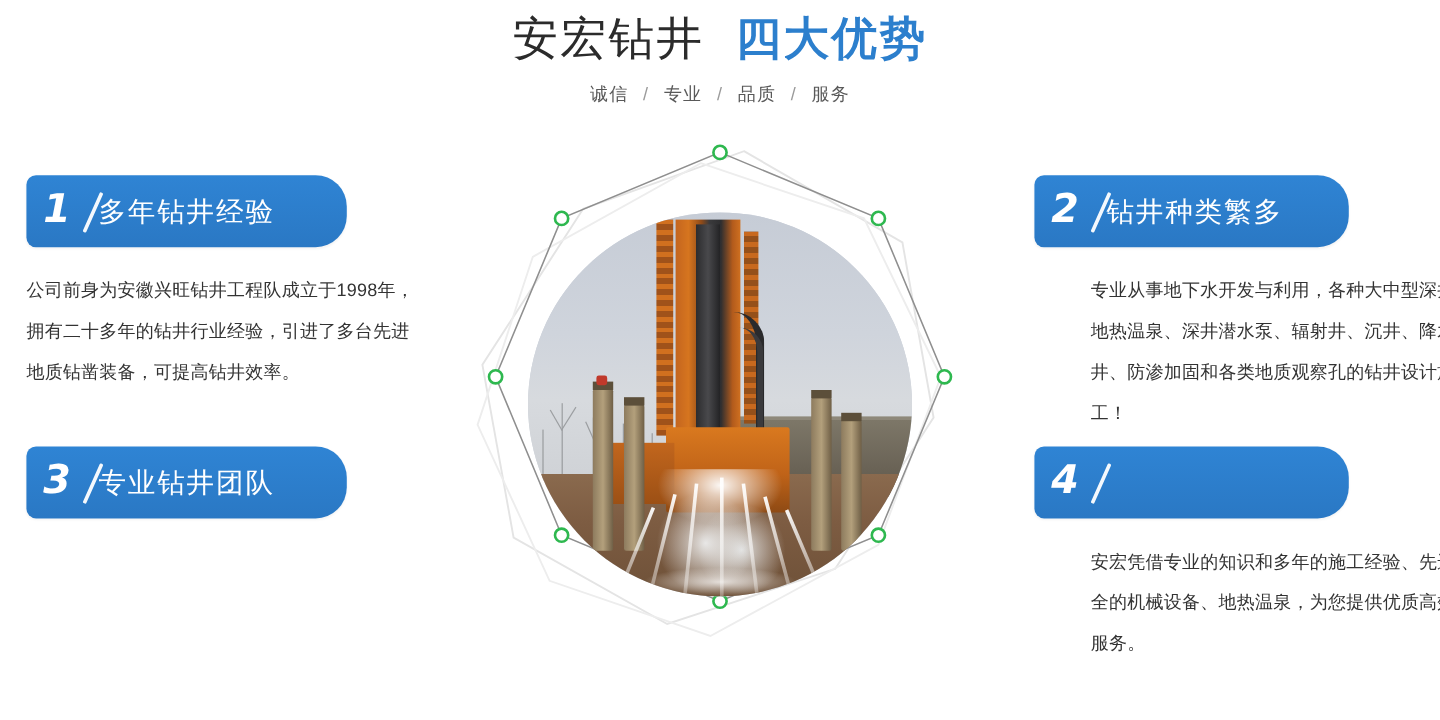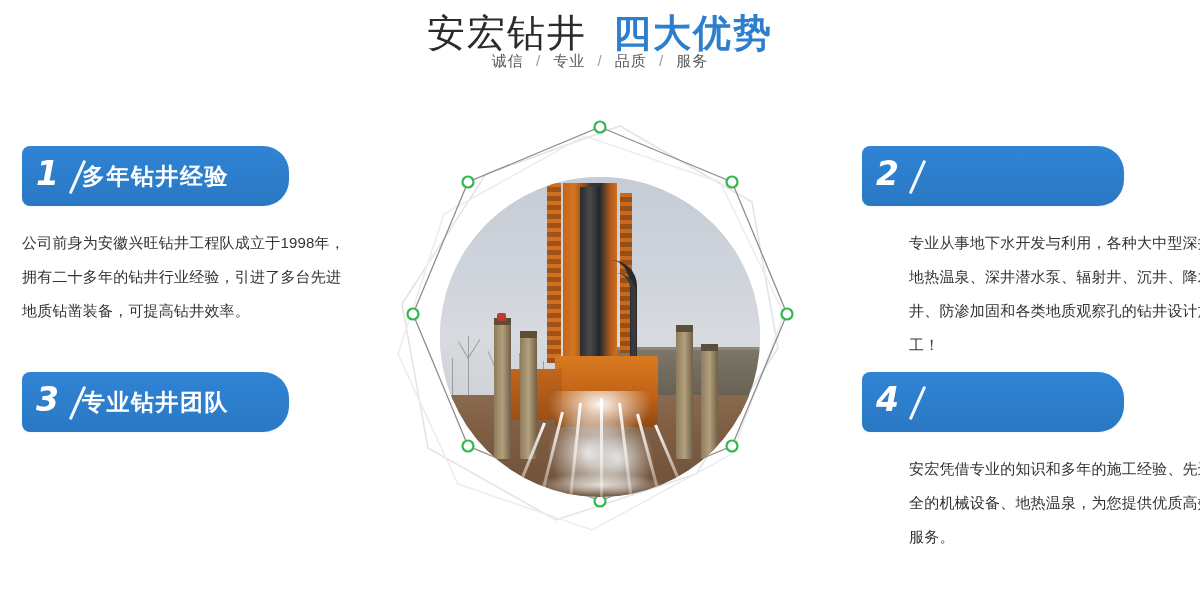--- a/index.html
+++ b/index.html
@@ -16,21 +16,21 @@
   .title-line { white-space: nowrap; line-height: 1; }
   .title-main {
     font-size: 38px; font-weight: 400; color: #2b2b2b;
     letter-spacing: 2px; vertical-align: middle;
   }
   .title-accent {
     font-size: 38px; font-weight: 700; color: #2c7fcd;
     letter-spacing: 2px; margin-left: 26px; vertical-align: middle;
   }
   .subtitle {
-    font-size: 15px; color: #595959; letter-spacing: 1px; text-align: center;
+    margin-top: 17px; font-size: 15px; color: #595959; letter-spacing: 1px; text-align: center;
   }
   .subtitle .sep { color: #9a9a9a; margin: 0 7px; }
 
   
   .card { position: absolute; width: 330px; }
   .card.left  { left: 22px; }
   .card.right { left: 862px; }
   .card-1 { top: 146px; }
   .card-3 { top: 372px; }
   .card-2 { top: 146px; }
@@ -63,21 +63,21 @@
   }
   .num .slash {
     position: absolute; right: -1px; top: 4px;
     width: 3px; height: 36px;
     background: #ffffff;
     transform: rotate(24deg);
     border-radius: 1px;
     opacity: .95;
   }
   .banner-title {
-    font-size: 23px; font-weight: 700; color: #ffffff;
+    font-size: 23px; font-weight: 400; color: #ffffff;
     letter-spacing: 1.5px; white-space: nowrap;
   }
 
   .body-text {
     margin-top: 20px;
     font-size: 15px;
     line-height: 34px;
     color: #333333;
     letter-spacing: .2px;
     width: 330px;
@@ -242,20 +242,21 @@
       <span class="banner-title">专业钻井团队</span>
     </div>
   </div>
 
   <div class="card right card-2">
     <div class="banner">
       <span class="num">
         <span class="digit">2</span>
         <span class="slash"></span>
       </span>
+      <span class="banner-title">钻井种类繁多</span>
     </div>
     <div class="body-text">专业从事地下水开发与利用，各种大中型深井、地热温泉、深井潜水泵、辐射井、沉井、降水井、防渗加固和各类地质观察孔的钻井设计施工！</div>
   </div>
 
   <div class="card right card-4">
     <div class="banner">
       <span class="num">
         <span class="digit">4</span>
         <span class="slash"></span>
       </span>

